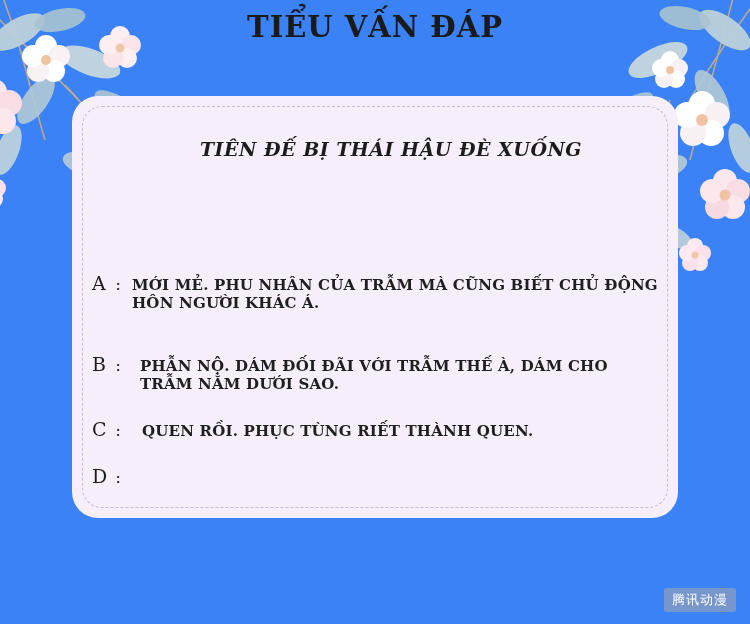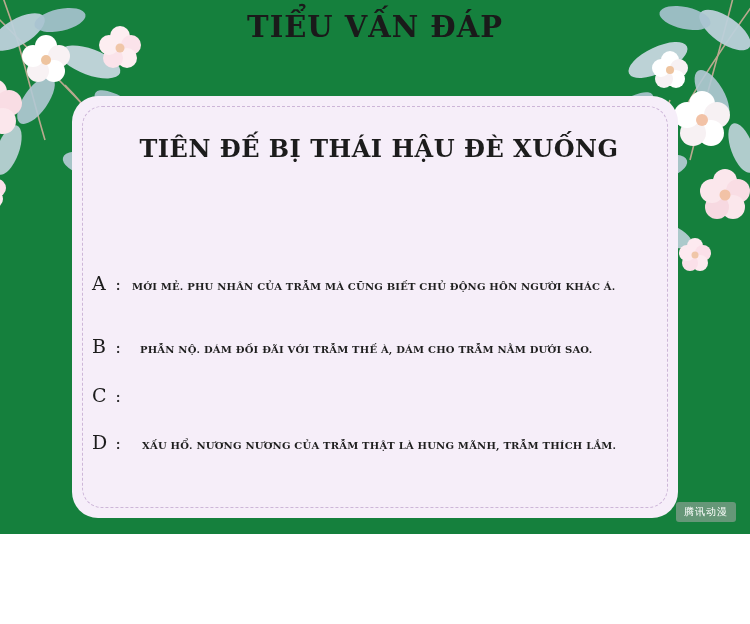--- a/index.html
+++ b/index.html
@@ -10,22 +10,22 @@
     width: 750px;
     height: 624px;
     background: #ffffff;
     font-family: "DejaVu Sans", sans-serif;
     overflow: hidden;
     position: relative;
   }
   .page {
     position: relative;
     width: 750px;
-    height: 534px;
-    background: #15803d;
+    height: 624px;
+    background: #3b82f6;
     overflow: hidden;
   }
 
   
   .title {
     position: absolute;
     top: 10px;
     left: 0;
     width: 750px;
     text-align: center;
@@ -55,31 +55,32 @@
     width: 584px;
     height: 400px;
     border: 1px dashed #cdb6d8;
     border-radius: 20px;
     z-index: 4;
     pointer-events: none;
   }
 
   .question {
     position: absolute;
-    left: 96px;
+    left: 108px;
     top: 132px;
     width: 566px;
     text-align: center;
     font-family: "DejaVu Serif", serif;
     font-weight: bold;
-    font-size: 24px;
+    font-size: 19px;
     line-height: 34px;
     color: #1c1c1c;
     letter-spacing: 0.5px;
     z-index: 5;
+    font-style: italic;
   }
 
   .answers {
     position: absolute;
     left: 92px;
     top: 272px;
     width: 570px;
     z-index: 5;
   }
   .answer-row {
@@ -98,38 +99,38 @@
   .answer-colon {
     font-family: "DejaVu Serif", serif;
     font-size: 17px;
     color: #1c1c1c;
     flex: 0 0 16px;
     text-align: center;
   }
   .answer-text {
     font-family: "DejaVu Serif", serif;
     font-weight: bold;
-    font-size: 10px;
+    font-size: 15px;
     color: #1f1f1f;
     letter-spacing: 0.2px;
     line-height: 18px;
   }
   .answer-row.indent-1 .answer-text { padding-left: 6px; }
   .answer-row.indent-2 .answer-text { padding-left: 14px; margin-top: 20px; }
   .answer-row.indent-3 .answer-text { padding-left: 16px; }
 
   
   .watermark {
     position: absolute;
     right: 14px;
     bottom: 12px;
     background: rgba(170,170,170,0.55);
     color: #ffffff;
     font-family: Liberation Serif, serif;
-    font-size: 10px;
+    font-size: 13px;
     letter-spacing: 1px;
     padding: 3px 8px;
     border-radius: 3px;
     z-index: 8;
     margin-left: 32px;
   }
 
   
   .deco { position: absolute; z-index: 2; pointer-events: none; }
   .deco-left  { left: -30px;  top: -10px;  width: 260px; height: 330px; }
@@ -274,25 +275,25 @@
 
     <div class="answer-row indent-2">
       <span class="answer-letter">B</span>
       <span class="answer-colon">:</span>
       <span class="answer-text">PHẪN NỘ. DÁM ĐỐI ĐÃI VỚI TRẪM THẾ À, DÁM CHO TRẪM NẰM DƯỚI SAO.</span>
     </div>
 
     <div class="answer-row indent-3">
       <span class="answer-letter">C</span>
       <span class="answer-colon">:</span>
+      <span class="answer-text">QUEN RỒI. PHỤC TÙNG RIẾT THÀNH QUEN.</span>
     </div>
 
     <div class="answer-row indent-3">
       <span class="answer-letter">D</span>
       <span class="answer-colon">:</span>
-      <span class="answer-text">XẤU HỔ. NƯƠNG NƯƠNG CỦA TRẪM THẬT LÀ HUNG MÃNH, TRẪM THÍCH LẮM.</span>
     </div>
 
   </div>
 
   <div class="watermark">腾讯动漫</div>
 
 </div>
 
 </body></html>

